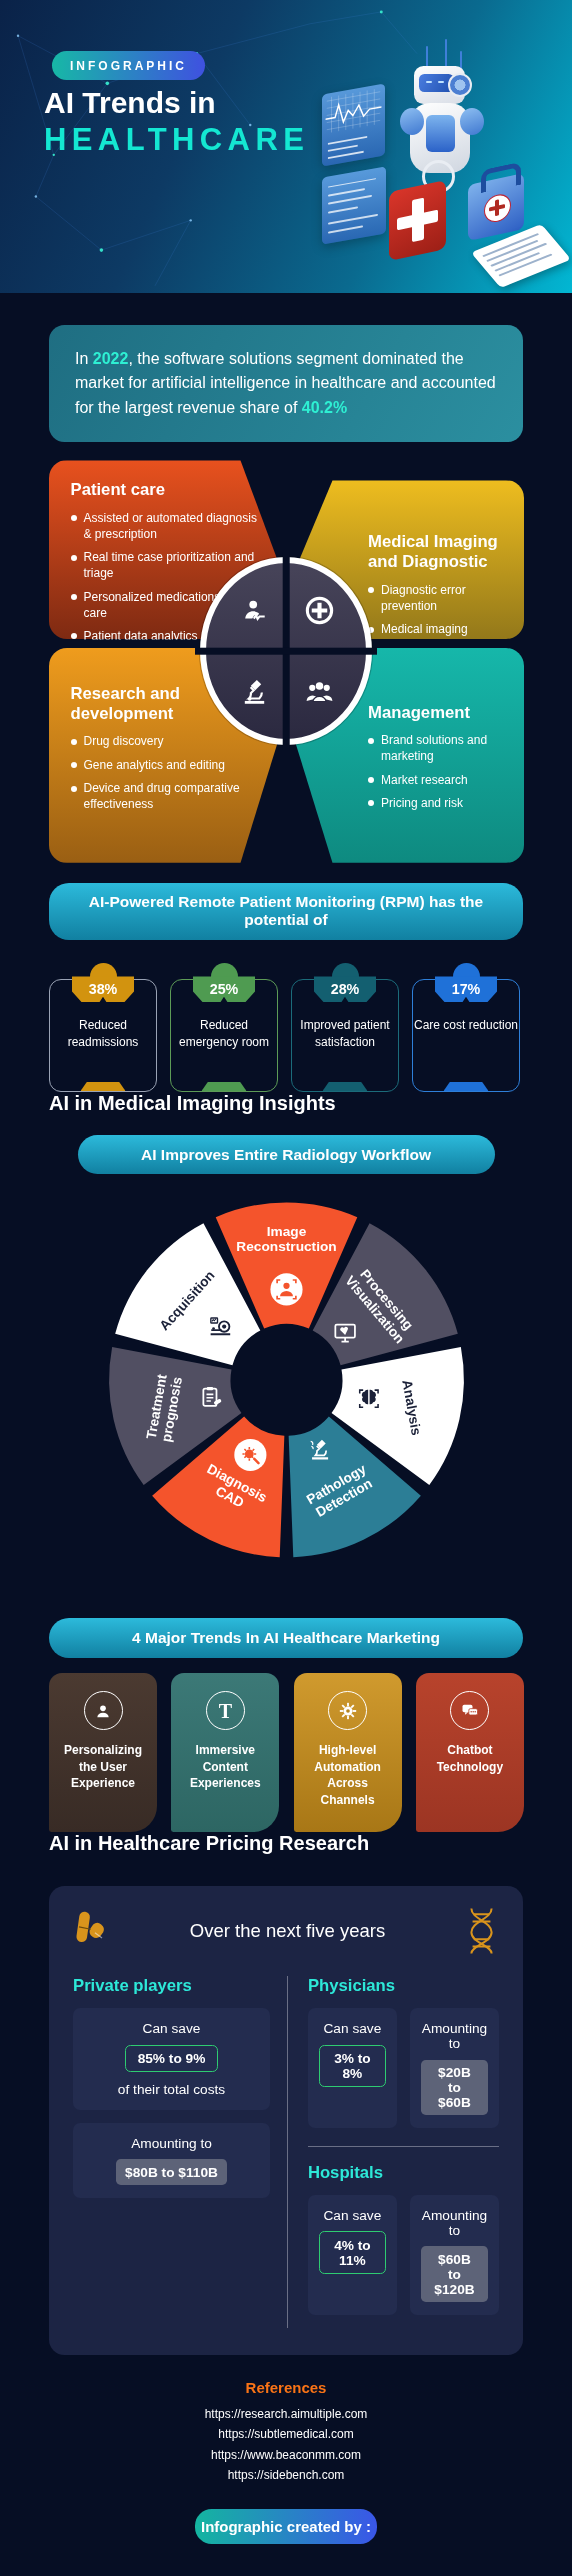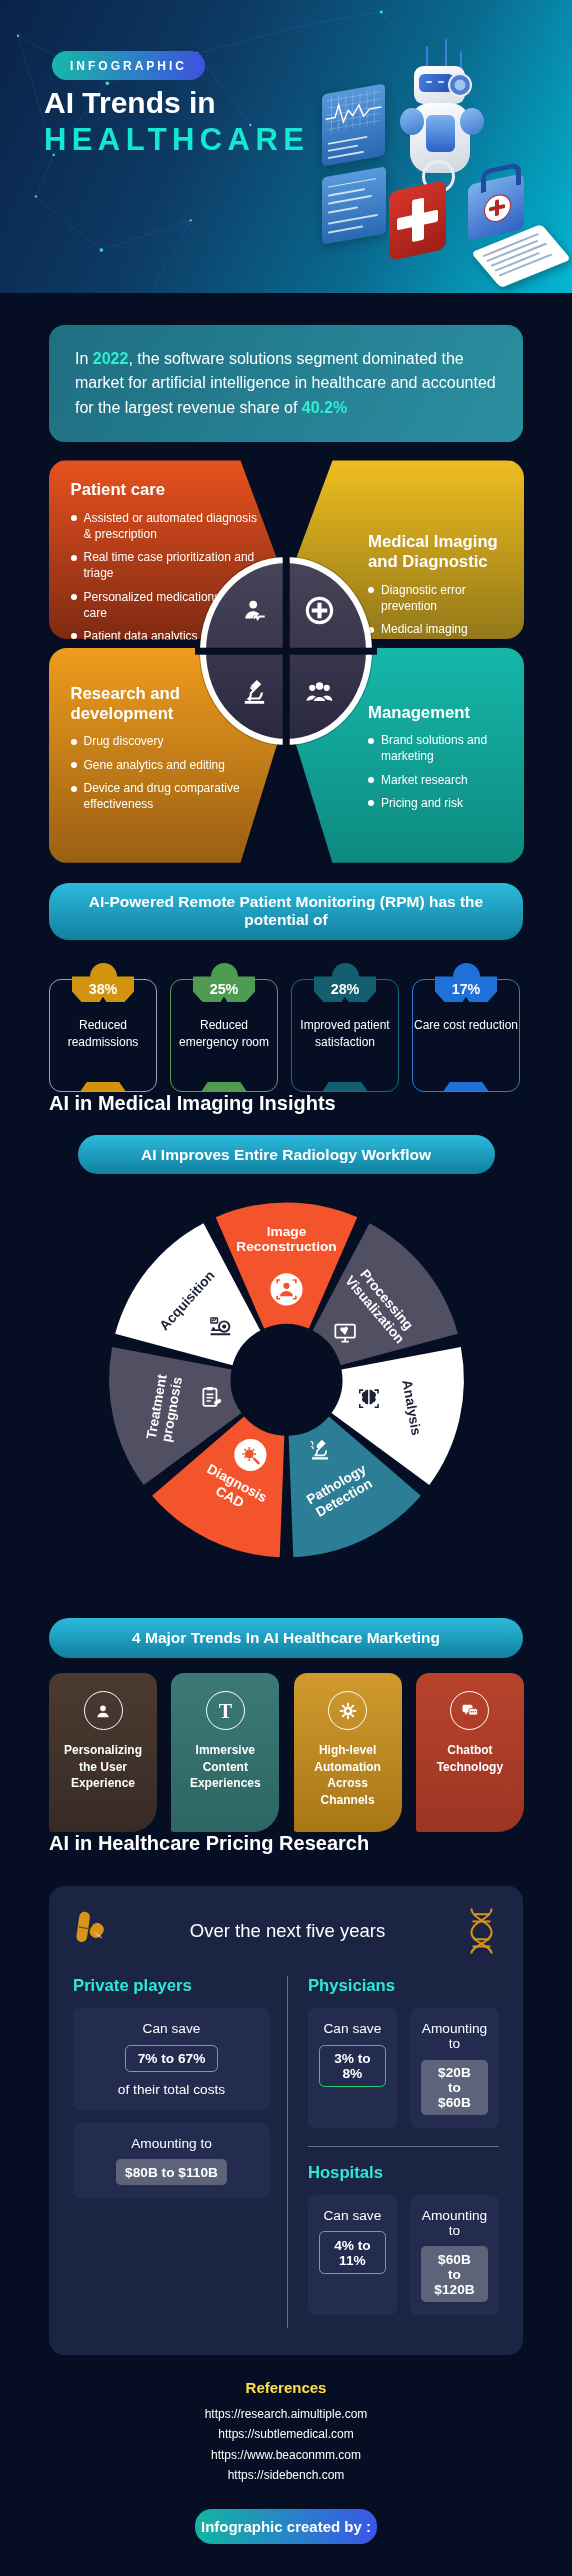--- a/index.html
+++ b/index.html
@@ -59,21 +59,21 @@
 
   
   .quad-wrap{position:relative;margin-top:18px;}
   .qgrid{display:grid;grid-template-columns:228px 228px;grid-template-rows:179px 215px;gap:8.3px 19px;}
   .qcard{position:relative;border-radius:18px;padding:20px 18px 0 21.5px;box-sizing:border-box;}
   .qcard h3{margin:0 0 10.7px;font-size:16.7px;font-weight:700;}
   .qcard ul{list-style:none;margin:0;padding:0;font-size:12px;line-height:1.32;}
   .qcard li{position:relative;padding-left:13px;margin-bottom:7.7px;}
   .qcard li::before{content:"";position:absolute;left:0;top:4.2px;width:6px;height:6px;border-radius:50%;background:#fff;}
   .q1{clip-path:polygon(0 0,84% 0,100% 55%,78% 100%,0 100%);}
-  .q2{clip-path:polygon(16% 0,100% 0,100% 100%,22% 100%,0 55%);padding-left:72px;padding-top:72px;}
+  .q2{clip-path:polygon(16% 0,100% 0,100% 100%,22% 100%,0 55%);padding-left:72px;padding-top:52px;margin-top:20px;}
   .q3{clip-path:polygon(0 0,78% 0,100% 45%,84% 100%,0 100%);padding-top:36px;}
   .q4{clip-path:polygon(22% 0,100% 0,100% 100%,16% 100%,0 45%);padding-left:72px;padding-top:55px;}
   .hub{position:absolute;left:50%;top:191px;transform:translate(-50%,-50%);width:160px;height:176px;border-radius:50%;
     background:linear-gradient(180deg,#474459,#2b2940);border:6.6px solid #fff;box-shadow:0 0 0 1.2px rgba(0,0,0,.2);}
   .hub .vline,.hub .hline{position:absolute;background:#060e24;}
   .hub .vline{left:50%;top:-10.7px;bottom:-10.7px;width:6.6px;transform:translateX(-50%);}
   .hub .hline{top:50%;left:-10.7px;right:-10.7px;height:6.6px;transform:translateY(-50%);}
   .hub svg{position:absolute;width:31px;height:31px;color:#fff;}
 
   
@@ -116,21 +116,21 @@
   .p-card{background:#232c4f;border-radius:7.2px;padding:13px 10.7px;text-align:center;font-size:13.7px;margin-bottom:13px;}
   .chip-g{display:inline-block;margin-top:8.3px;padding:5.4px 12px;border:1.2px solid #2ecc71;border-radius:5.4px;font-weight:700;font-size:13.7px;}
   .chip-s{display:inline-block;margin-top:8.3px;padding:5.4px 9.5px;background:#5d6378;border-radius:4.8px;font-weight:700;font-size:13.7px;}
   .p-sub{margin-top:9.5px;}
   .p-row{display:flex;gap:13px;}
   .p-row .p-card{flex:1;}
   .p-hline{height:1.2px;background:#8b90a3;opacity:.7;margin:4.8px 0 15.5px;}
 
   
   .refs{margin-top:24px;text-align:center;}
-  .refs h3{color:#fde047;font-size:15px;margin:0 0 8.3px;font-weight:700;}
+  .refs h3{color:#f97316;font-size:15px;margin:0 0 8.3px;font-weight:700;}
   .refs div{font-size:12px;line-height:1.68;}
   .credit{margin:24px auto 0;width:182px;border-radius:16.7px;padding:9px 0;text-align:center;font-size:15px;font-weight:700;
     background:linear-gradient(90deg,#14b5a0,#3a56e8);}
 </style>
 </head>
 <body>
 
 <div class="page">
 
   <header class="hero">
@@ -489,21 +489,21 @@
               <path d="M46 4c0 18-34 22-34 40s34 22 34 36"></path>
             <path d="M16 14h26M14 26h30M16 56h26M14 68h30"></path>
           </g>
         </svg>
       </div>
       <div class="p-cols">
         <div class="p-left">
           <h4 class="p-group-title">Private players</h4>
           <div class="p-card">
             <div>Can save</div>
-            <span class="chip-g">7% to 67%</span>
+            <span class="chip-g">85% to 9%</span>
             <div class="p-sub">of their total costs</div>
           </div>
           <div class="p-card">
             <div>Amounting to</div>
             <span class="chip-s">$80B to $110B</span>
           </div>
         </div>
         <div class="p-vline"></div>
         <div class="p-right">
           <h4 class="p-group-title">Physicians</h4>

